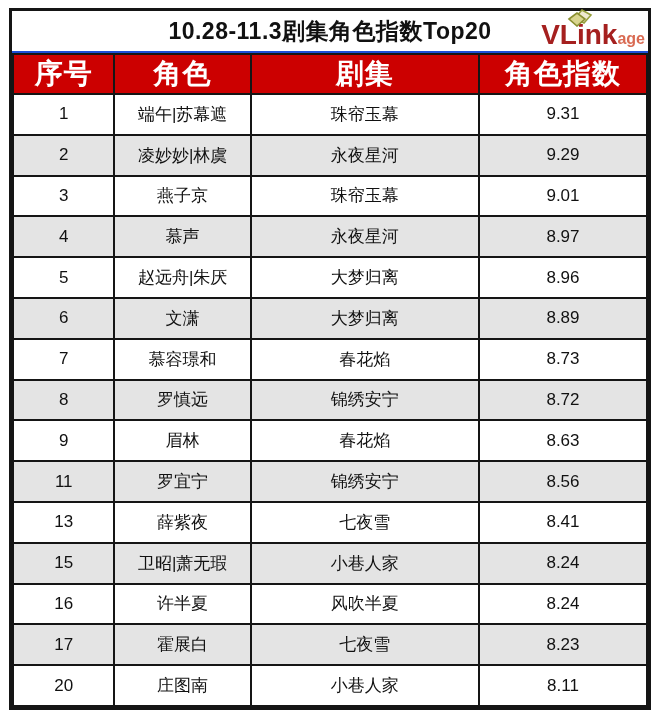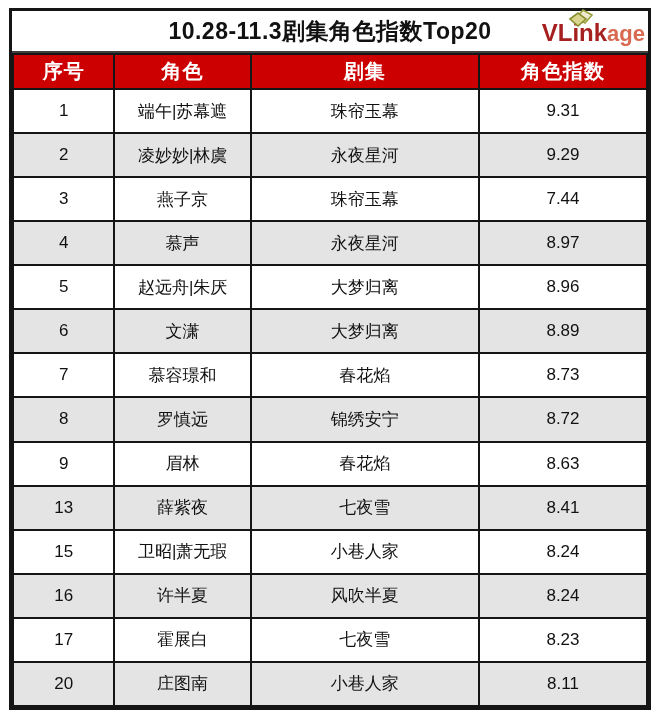--- a/index.html
+++ b/index.html
@@ -9,45 +9,45 @@
     -webkit-font-smoothing:antialiased;
   }
   .board{
     position:absolute;left:9px;top:8px;right:9px;bottom:4px;
     border:3px solid #151515;background:#ffffff;
     display:flex;flex-direction:column;
   }
   .title-bar{
     position:relative;height:40px;flex:0 0 40px;
     display:flex;align-items:center;justify-content:center;
-    border-bottom:2px solid #404040;background:#ffffff;
+    border-bottom:2px solid #1d4ed8;background:#ffffff;
   }
   .title{
     font-size:23px;font-weight:600;color:#111111;letter-spacing:0.5px;
   }
   .logo{
     position:absolute;right:3px;top:10px;line-height:1;white-space:nowrap;
   }
-  .logo-dark{font-size:24px;font-weight:bold;color:var(--logo-dark,#a5201f);}
-  .logo-light{font-size:22px;font-weight:bold;color:var(--logo-light,#d96a52);}
+  .logo-dark{font-size:28px;font-weight:bold;color:var(--logo-dark,#a5201f);}
+  .logo-light{font-size:16px;font-weight:bold;color:var(--logo-light,#d96a52);}
   .logo-icon{
     position:absolute;left:26px;top:-12px;width:26px;height:18px;
   }
   table{
     border-collapse:collapse;width:100%;flex:1 1 auto;
     table-layout:fixed;
   }
   th,td{
     border:2px solid #151515;text-align:center;vertical-align:middle;
     padding:0;overflow:hidden;white-space:nowrap;
   }
   thead tr{height:35px;}
   th{
     background:var(--header-bg,#cc0000);color:#ffffff;
-    font-size:20px;font-weight:bold;letter-spacing:1px;
+    font-size:28px;font-weight:bold;letter-spacing:1px;
   }
   tbody tr{height:31px;background:#ffffff;}
   tbody tr:nth-child(even){background:var(--row-alt,#e4e4e4);}
   td{font-size:17px;color:#111111;}
   td.c-rank,td.c-index{font-family:"Liberation Sans","DejaVu Sans",sans-serif;}
   col.c1{width:16%;} col.c2{width:21.5%;} col.c3{width:36%;} col.c4{width:26.5%;}
 </style>
 </head>
 <body>
 
@@ -90,21 +90,21 @@
     <td class="c-rank">2</td>
     <td class="c-char">凌妙妙|林虞</td>
     <td class="c-drama">永夜星河</td>
     <td class="c-index">9.29</td>
   </tr>
 
   <tr>
     <td class="c-rank">3</td>
     <td class="c-char">燕子京</td>
     <td class="c-drama">珠帘玉幕</td>
-    <td class="c-index">7.44</td>
+    <td class="c-index">9.01</td>
   </tr>
 
   <tr>
     <td class="c-rank">4</td>
     <td class="c-char">慕声</td>
     <td class="c-drama">永夜星河</td>
     <td class="c-index">8.97</td>
   </tr>
 
   <tr>
@@ -136,20 +136,26 @@
   </tr>
 
   <tr>
     <td class="c-rank">9</td>
     <td class="c-char">眉林</td>
     <td class="c-drama">春花焰</td>
     <td class="c-index">8.63</td>
   </tr>
 
 
+  <tr>
+    <td class="c-rank">11</td>
+    <td class="c-char">罗宜宁</td>
+    <td class="c-drama">锦绣安宁</td>
+    <td class="c-index">8.56</td>
+  </tr>
 
 
   <tr>
     <td class="c-rank">13</td>
     <td class="c-char">薛紫夜</td>
     <td class="c-drama">七夜雪</td>
     <td class="c-index">8.41</td>
   </tr>
 
 

